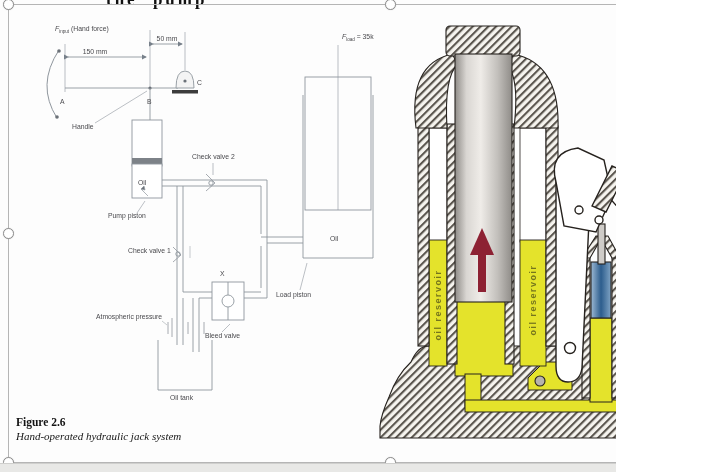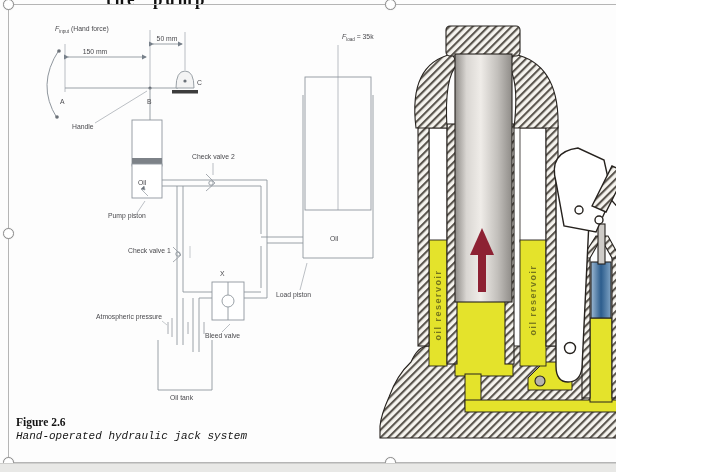--- a/index.html
+++ b/index.html
@@ -5,21 +5,21 @@
   html,body{margin:0;padding:0;background:#ffffff;}
   .stage{position:relative;width:616px;height:472px;overflow:hidden;background:#fdfdfd;
          font-family:"Liberation Sans",sans-serif;}
   .header-text{position:absolute;left:106px;top:-10px;font-family:"Liberation Serif",serif;
                font-weight:700;font-size:17px;letter-spacing:3px;word-spacing:8px;color:#111;}
   .sel-line{position:absolute;background:#b5b5b5;}
   .handle{position:absolute;width:9px;height:9px;border-radius:50%;background:#fff;
           border:1px solid #8f8f8f;box-shadow:0 0 1px rgba(0,0,0,.25);margin-left:-5px;margin-top:-5px;}
   .caption{position:absolute;left:16px;top:416px;color:#141414;}
   .caption .fig-no{font-family:"Liberation Serif",serif;font-weight:700;font-size:11.5px;}
-  .caption .fig-title{font-family:Liberation Mono, monospace;font-style:italic;font-size:11px;margin-top:2px;}
+  .caption .fig-title{font-family:Liberation Serif, serif;font-style:italic;font-size:11px;margin-top:2px;}
   .bottom-bar{position:absolute;left:0;top:463px;width:720px;height:9px;background:#e8e8e6;
               border-top:1px solid #cfcfcd;}
   svg text{font-family:"Liberation Sans",sans-serif;}
   .lbl{font-size:6.8px;fill:#4a4a4e;}
   .res-lbl{font-size:9px;font-weight:700;fill:#75751d;letter-spacing:1.5px;}
 </style>
 </head>
 <body>
 
 <div class="stage">

